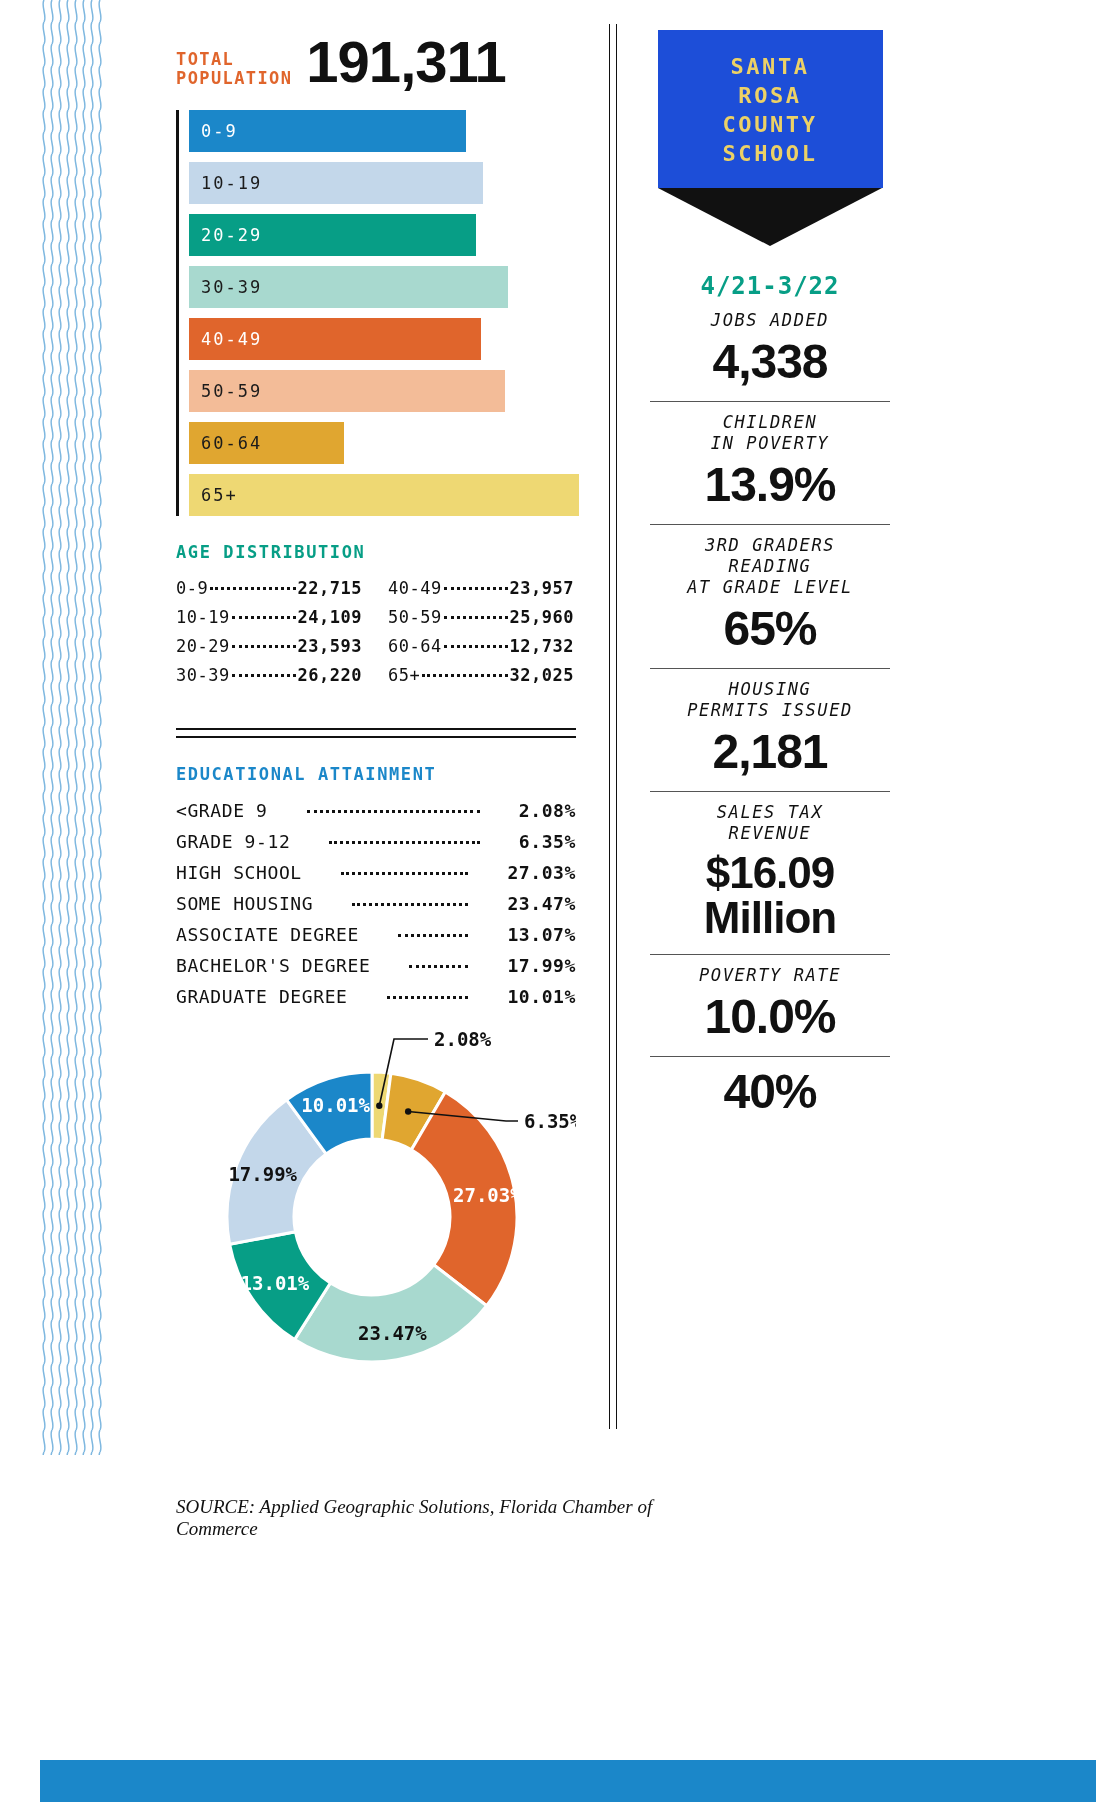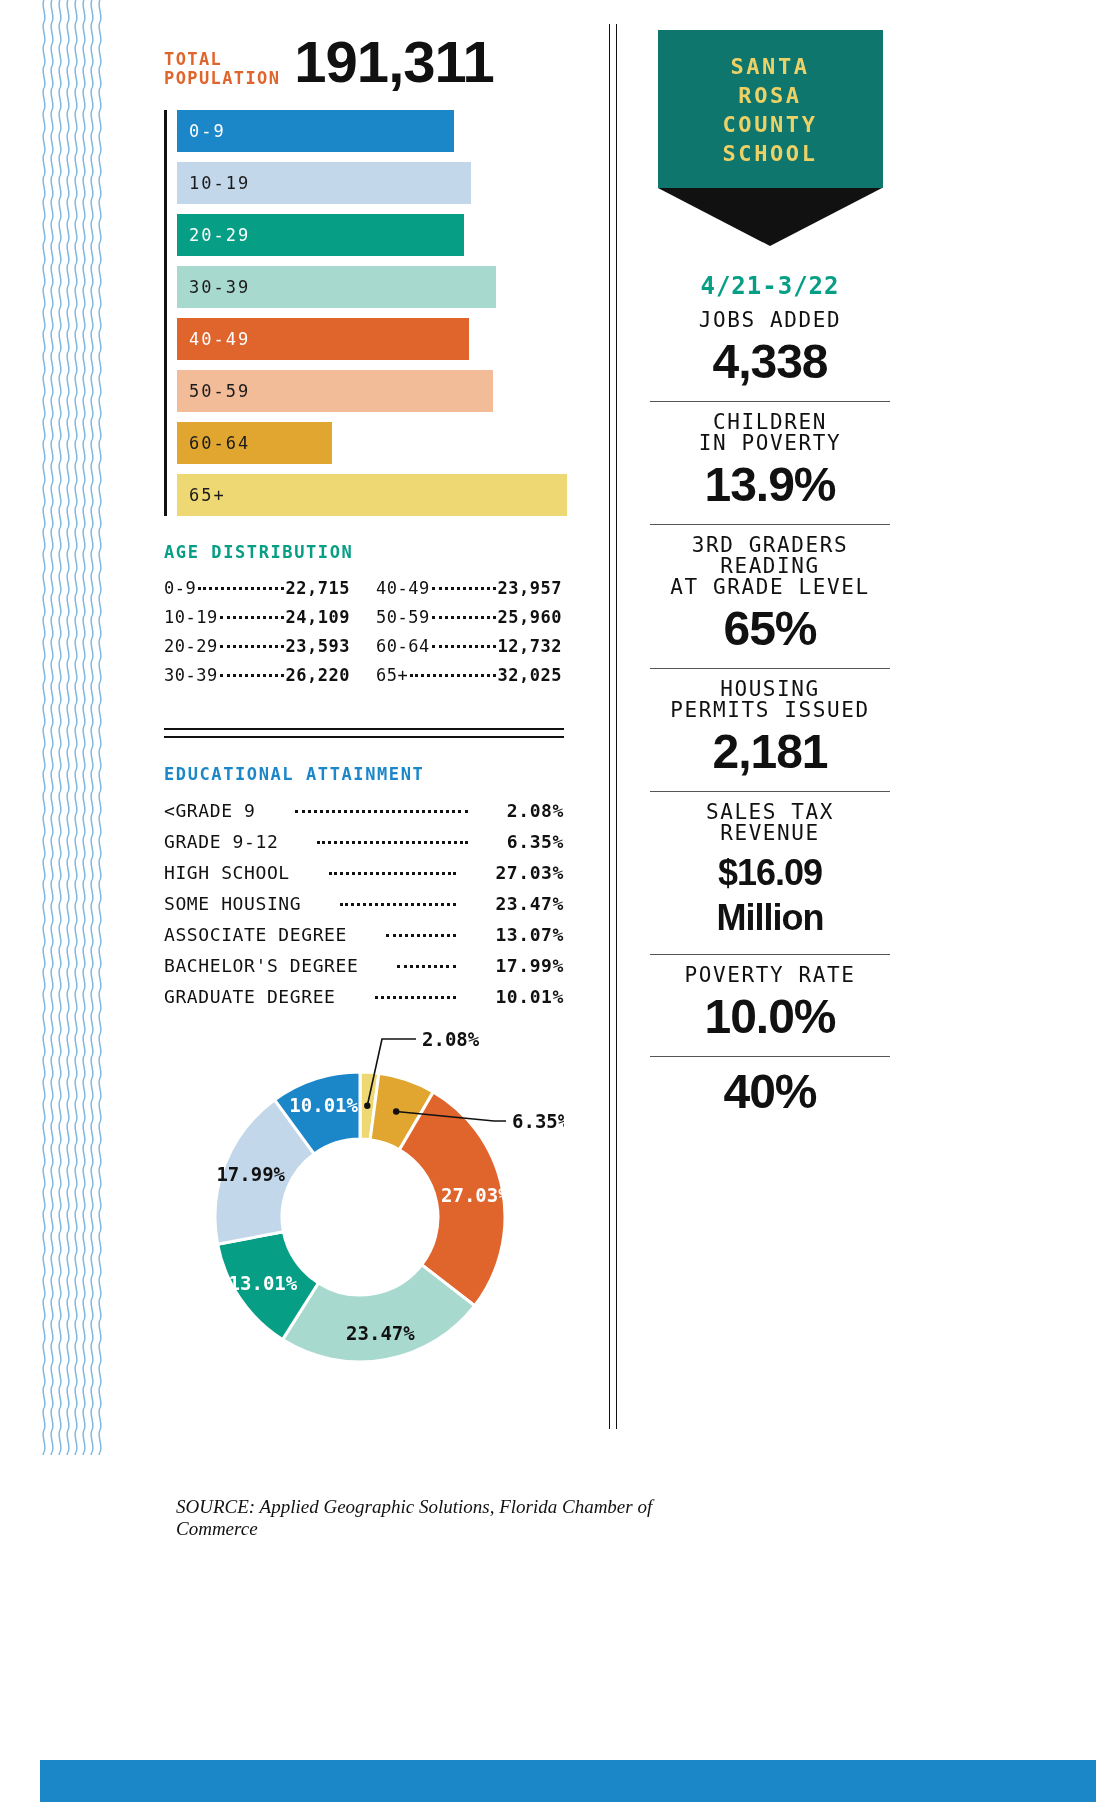--- a/index.html
+++ b/index.html
@@ -18,21 +18,21 @@
   #bottom-bar{
     position:absolute;left:40px;bottom:0;width:1056px;height:42px;background:#1b87c9;
   }
   
   #col-divider{
     position:absolute;left:609px;top:24px;width:6px;height:1405px;
     border-left:1.5px solid #111;border-right:1.5px solid #111;
   }
 
   
-  #left-col{position:absolute;left:164px;top:36px;width:400px;}
+  #left-col{position:absolute;left:176px;top:36px;width:400px;}
 
   .total-row{display:flex;align-items:flex-end;gap:14px;margin-bottom:22px;}
   .total-label{
     color:#e0652c;font-weight:bold;font-size:17px;line-height:19px;
     letter-spacing:1.4px;text-transform:uppercase;
     font-family:"DejaVu Sans Mono", monospace;
   }
   .total-value{
     font-size:58px;font-weight:bold;line-height:52px;color:#111;
     letter-spacing:-1px;font-family:"Liberation Sans", sans-serif;
@@ -106,21 +106,21 @@
     position:absolute;left:176px;top:1496px;width:560px;
     font-family:"Liberation Serif", serif;font-style:italic;
     font-size:19px;color:#111;
   }
 
   
   #right-col{position:absolute;left:650px;top:30px;width:240px;}
 
   #banner{
     position:relative;width:225px;margin:0 auto;
-    background:#0f766e;padding:22px 8px 20px 8px;box-sizing:border-box;
+    background:#1d4ed8;padding:22px 8px 20px 8px;box-sizing:border-box;
     text-align:center;
   }
   #banner-text{
     color:#ecd166;font-family:"DejaVu Sans Mono", monospace;
     font-weight:bold;font-size:22px;line-height:29px;letter-spacing:2.6px;
   }
   #banner-point{
     width:0;height:0;margin:0 auto;
     border-left:112.5px solid transparent;border-right:112.5px solid transparent;
     border-top:58px solid #111;
@@ -129,28 +129,28 @@
   #date-range{
     text-align:center;color:#079e86;font-weight:bold;
     font-family:"DejaVu Sans Mono", monospace;
     font-size:24px;letter-spacing:1px;margin-top:26px;
   }
 
   .metric{text-align:center;padding:10px 0 14px 0;}
   .metric + .metric{border-top:1.5px solid #555;}
   .metric-label{
     font-family:"DejaVu Sans Mono", monospace;
-    font-size:21px;letter-spacing:1.6px;line-height:21px;color:#111;
-    text-transform:uppercase;margin-bottom:6px;
+    font-size:17px;letter-spacing:1.6px;line-height:21px;color:#111;
+    text-transform:uppercase;margin-bottom:6px;font-style:italic;
   }
   .metric-value{
     font-family:"Liberation Sans", sans-serif;
     font-weight:bold;font-size:48px;line-height:50px;color:#111;letter-spacing:-1px;
   }
-  .metric-value.two-line{font-size:36px;line-height:45px;}
+  .metric-value.two-line{font-size:44px;line-height:45px;}
 </style>
 </head>
 <body>
 
 <svg id="wave-column" viewBox="0 0 64 1455" preserveAspectRatio="none" xmlns="http://www.w3.org/2000/svg">
   <defs>
     <pattern id="wavy" width="8" height="22" patternUnits="userSpaceOnUse">
       <path d="M4 0 C0.5 5.5 7.5 16.5 4 22" fill="none" stroke="#7fb8e0" stroke-width="1.5"></path>
     </pattern>
   </defs>

